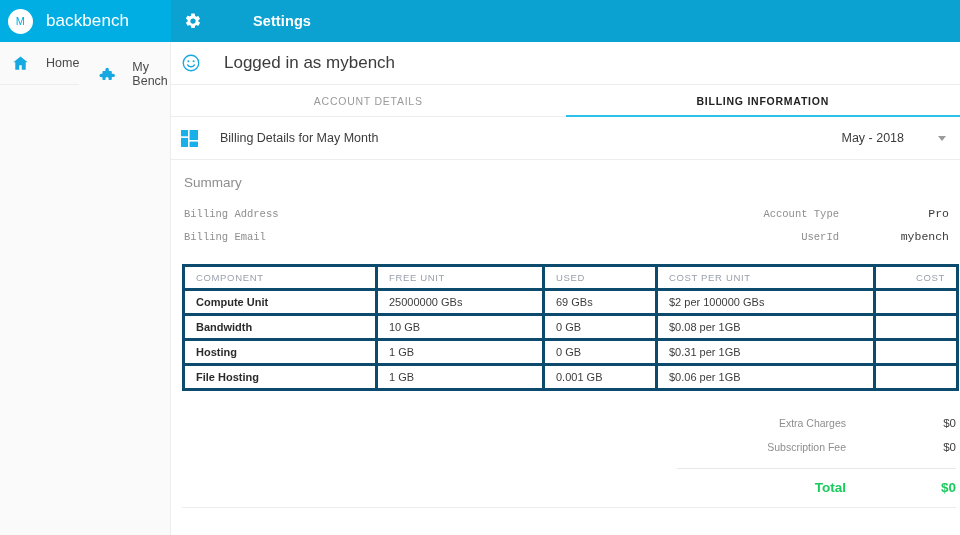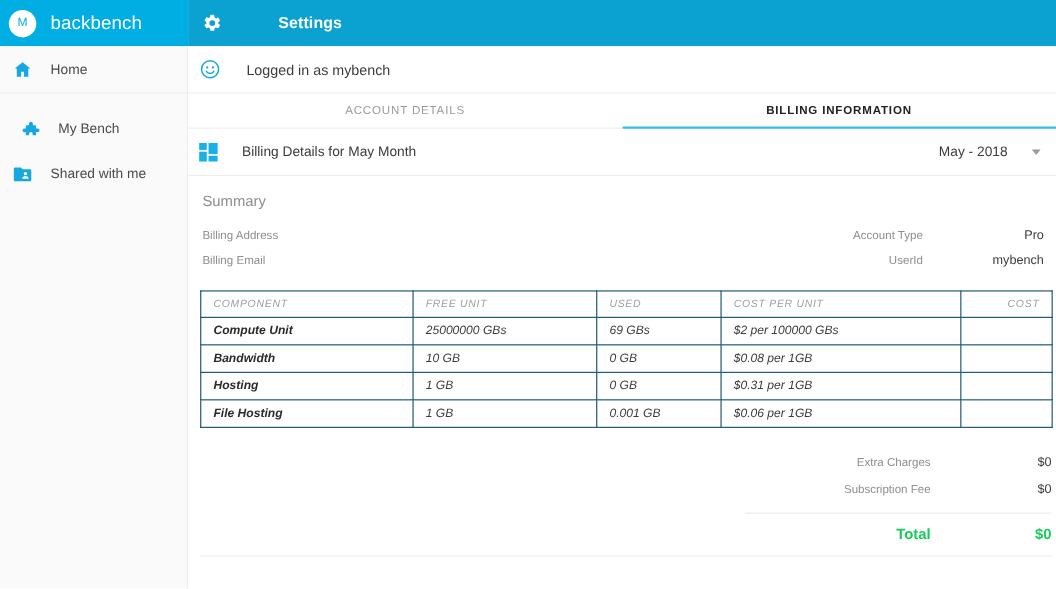--- a/index.html
+++ b/index.html
@@ -40,40 +40,40 @@
   }
 
   
   .body-wrap { flex: 1; display: flex; min-height: 0; }
 
   
   .sidebar {
     width: 171px; flex: 0 0 171px;
     background: #fafafa;
     border-right: 1px solid #ededed;
-    display: flex; flex-direction: column;
+    display: flex; 
   }
   .side-item {
     display: flex; align-items: center;
     height: 43px; padding-left: 9px; cursor: pointer;
   }
   .side-item.divider { border-bottom: 1px solid #ededed; }
   .side-ico { width: 22px; height: 22px; flex: 0 0 22px; display:flex; align-items:center; justify-content:center; }
   .side-label { margin-left: 15px; font-size: 12.5px; color: #4a4a4a; }
 
   
   .main { flex: 1; background: #ffffff; display: flex; flex-direction: column; min-width: 0; }
 
   .loggedin {
     height: 43px; flex: 0 0 43px;
     display: flex; align-items: center; padding-left: 10px;
     border-bottom: 1px solid #ededed;
   }
   .smiley-ico { width: 20px; height: 20px; flex: 0 0 20px; }
-  .loggedin-text { margin-left: 23px; font-size: 13px; color: #3c3c3c; }
+  .loggedin-text { margin-left: 23px; font-size: 17px; color: #3c3c3c; }
 
   
   .tabs { display: flex; height: 32px; flex: 0 0 32px; position: relative; }
   .tab {
     flex: 1; display: flex; align-items: center; justify-content: center;
     font-size: 10.5px; letter-spacing: .75px; color: #9a9a9a;
     cursor: pointer; font-weight: 400;
   }
   .tab.active { color: #222222; font-weight: bold; }
   .tabs-underline {
@@ -88,49 +88,48 @@
   
   .billing-head {
     height: 43px; flex: 0 0 43px;
     display: flex; align-items: center;
     padding: 0 10px 0 10px;
     border-bottom: 1px solid #ededed;
   }
   .grid-ico { width: 17px; height: 17px; flex: 0 0 17px; }
   .billing-title { margin-left: 22px; font-size: 12.5px; color: #3c3c3c; }
   .period-select {
-    margin-left: auto; display: flex; align-items: center; gap: 22px;
+    margin-left: auto; display: flex; align-items: center; gap: 34px;
     cursor: pointer; padding-right: 4px;
   }
   .period-label { font-size: 12.5px; color: #3c3c3c; }
   .caret { width: 0; height: 0; border-left: 4.5px solid transparent;
            border-right: 4.5px solid transparent; border-top: 5px solid #9b9b9b; }
 
   
   .content { flex: 1; padding: 0 11px; overflow: hidden; }
 
   .summary-title { font-size: 13.5px; color: #8e8e8e; margin: 15px 0 0 0; padding-left: 2px; }
 
-  .summary-grid { margin-top: 12px; }
+  .summary-grid { margin-top: 12px; font-family: Liberation Mono, monospace; }
   .summary-row { display: flex; align-items: center; height: 23px; padding-left: 2px; }
   .sum-left { font-size: 10.5px; color: #8e8e8e; }
   .sum-mid { margin-left: auto; font-size: 10.5px; color: #8e8e8e; text-align: right; }
   .sum-val { width: 110px; text-align: right; font-size: 11.5px; color: #3c3c3c; }
 
   
   table.billing {
     width: 774px; margin-top: 16px;
     border-collapse: collapse; table-layout: fixed;
   }
   table.billing th, table.billing td {
-    border: 1px solid #0c4a6e;
+    border: 3px solid #0c4a6e;
     padding: 0 11px;
     text-align: left;
     vertical-align: middle;
-    font-style: italic;
   }
   table.billing th {
     height: 24px;
     font-size: 9.5px; letter-spacing: .65px;
     color: #9aa0aa; font-weight: normal;
   }
   table.billing td { height: 25px; font-size: 11px; color: #3c3c3c; }
   table.billing td.comp { font-weight: bold; color: #2b2b2b; font-size: 11px; }
 
   

